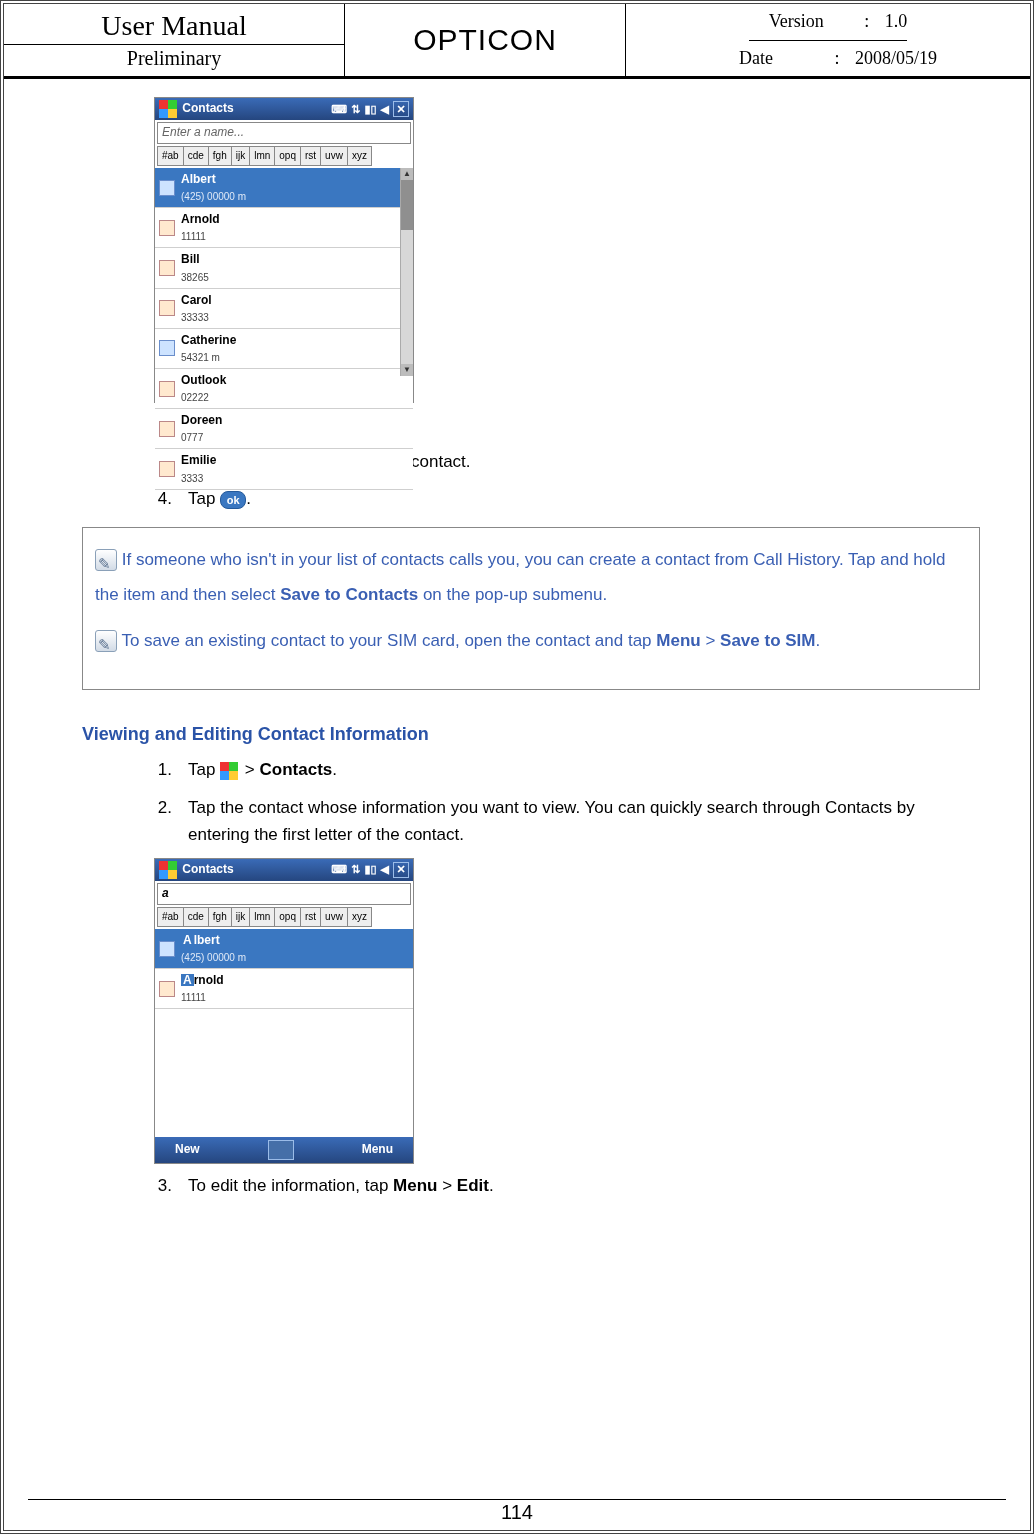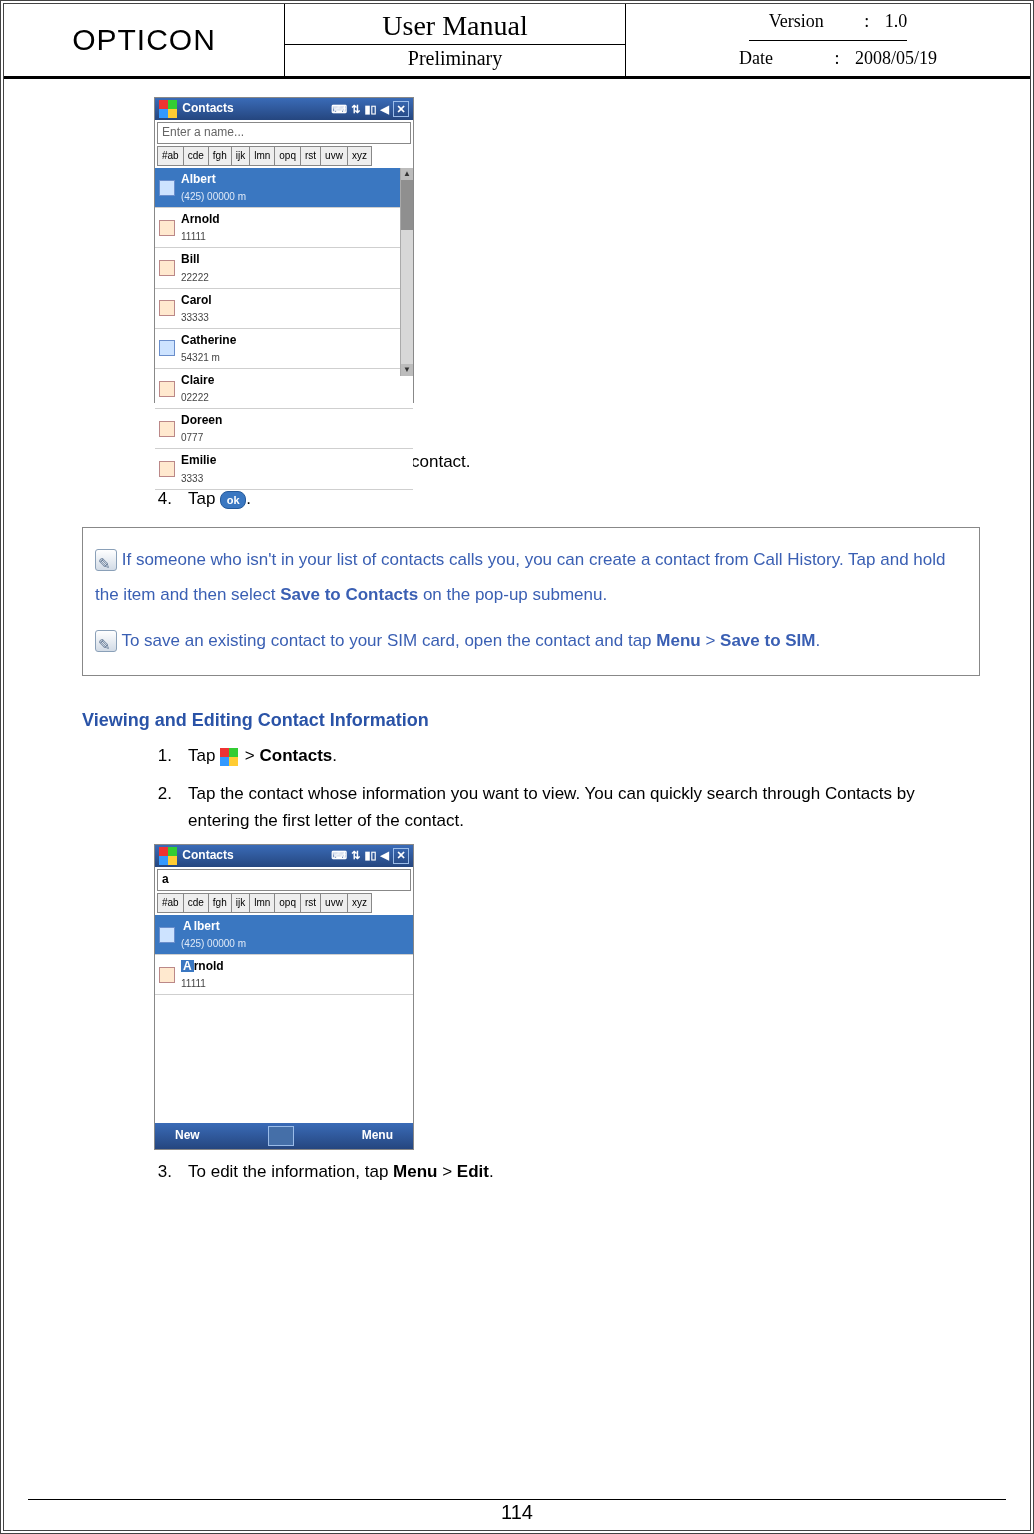--- a/index.html
+++ b/index.html
@@ -69,21 +69,21 @@
   }
 
   .steps { padding-left: 70px; }
   .step { display:flex; gap:16px; margin-bottom:10px;}
   .step .n { width:20px; text-align:right;}
   .step .t { flex:1;}
 
   .tip-box {
     border: 1px solid #888;
     margin: 14px 0 30px 0;
-    padding: 14px 18px 16px 12px;
+    padding: 14px 18px 30px 12px;
     color: #3a5fb3;
     line-height: 2.1;
   }
   .tip-box b { color:#3a5fb3; }
 
   h3.section {
     color: #2a53a7;
     font-size: 18px;
     font-weight: bold;
     margin: 10px 0 8px 0;
@@ -110,20 +110,21 @@
     padding:0 4px;
   }
   .ph-title .icons { display:flex; gap:4px; align-items:center;}
   .ph-title .icons span { font-size:11px; line-height:1;}
   .ph-x { width:14px; height:14px; border:1px solid #9bbce8; display:inline-flex;align-items:center;justify-content:center;font-size:10px;color:#fff;}
 
   .ph-name-input {
     display:flex; align-items:center;
     border:1px solid #888; margin:2px; height:20px; padding:0 4px;
     color:#666;
+    font-style:italic;
   }
   .ph-name-input.active { color:#000; font-weight:bold;}
   .ph-tabs {
     display:flex; margin:2px; gap:0;
   }
   .ph-tabs span{
     border:1px solid #888; border-right:none; padding:1px 4px; font-size:10px; background:#eee;
   }
   .ph-tabs span:last-child{border-right:1px solid #888;}
 
@@ -198,25 +199,25 @@
   .bottom-rule{
     position:absolute; bottom:30px; left:24px; right:24px; border-top:1px solid #000;
   }
 </style>
 </head>
 <body>
 
 <div class="page">
 
   <div class="hdr">
-    <div class="hdr-col hdr-brand">OPTICON</div>
     <div class="hdr-col hdr-title">
       <div class="t1">User Manual</div>
       <div class="t2">Preliminary</div>
     </div>
+    <div class="hdr-col hdr-brand">OPTICON</div>
     <div class="hdr-col hdr-meta">
       <div class="hdr-meta-row">
         <span class="k">Version</span>
         <span class="c">:</span>
         <span>1.0</span>
       </div>
       <div class="hdr-meta-row">
         <span class="k">Date</span>
         <span class="c">:</span>
         <span>2008/05/19</span>
@@ -256,33 +257,33 @@
         <div class="ph-row sel">
             <span class="ic card"></span>
             <span><span class="nm">Albert</span><span class="sub">(425) 00000   m</span></span>
           </div>
           <div class="ph-row">
             <span class="ic"></span>
             <span><span class="nm">Arnold</span><span class="sub">11111</span></span>
           </div>
           <div class="ph-row">
             <span class="ic"></span>
-            <span><span class="nm">Bill</span><span class="sub">22222</span></span>
+            <span><span class="nm">Bill</span><span class="sub">38265</span></span>
           </div>
           <div class="ph-row">
             <span class="ic"></span>
             <span><span class="nm">Carol</span><span class="sub">33333</span></span>
           </div>
           <div class="ph-row">
             <span class="ic card"></span>
             <span><span class="nm">Catherine</span><span class="sub">54321   m</span></span>
           </div>
           <div class="ph-row">
             <span class="ic"></span>
-            <span><span class="nm">Claire</span><span class="sub">02222</span></span>
+            <span><span class="nm">Outlook</span><span class="sub">02222</span></span>
           </div>
           <div class="ph-row">
             <span class="ic"></span>
             <span><span class="nm">Doreen</span><span class="sub">0777</span></span>
           </div>
           <div class="ph-row">
             <span class="ic"></span>
             <span><span class="nm">Emilie</span><span class="sub">3333</span></span>
           </div>
           <div class="ph-scroll">

